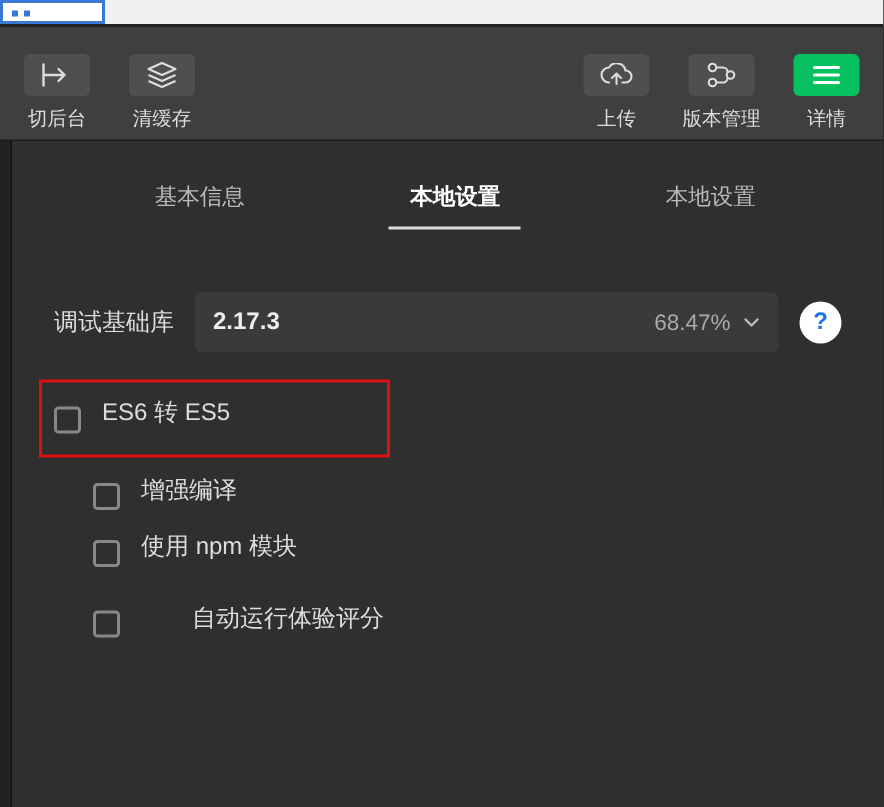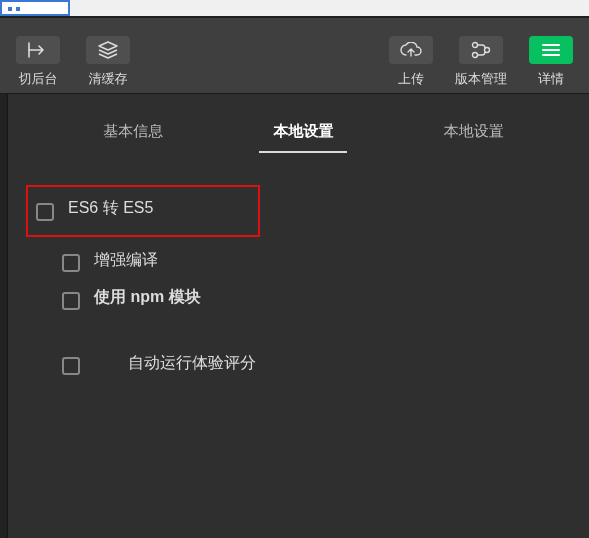--- a/index.html
+++ b/index.html
@@ -112,35 +112,48 @@
   <div class="panel">
 
     <div class="tabs">
       <div class="tab">基本信息</div>
       <div class="tab active">本地设置</div>
       <div class="tab">本地设置</div>
     </div>
 
     <div class="body">
 
+      <div class="row-base">
+        <div class="label">调试基础库</div>
+        <div class="version-select">
+          <span class="val">2.17.3</span>
+          <span class="pct">68.47%</span>
+          <span class="chev">
+            <svg width="12" height="12" viewBox="0 0 12 12">
+                <path d="M2 4l4 4 4-4" stroke="#bbb" stroke-width="1.6" fill="none" stroke-linecap="round" stroke-linejoin="round"></path>
+              </svg>
+          </span>
+        </div>
+        <div class="help">?</div>
+      </div>
 
       <div class="opts" style="position:relative;">
 
         <div class="hlbox" style="left:-10px; top:-10px; width:234px; height:52px;"></div>
 
         <div class="opt" id="opt-es6" style="margin-bottom:26px;">
           <span class="cb"></span>
           <span class="txt">ES6 转 ES5</span>
         </div>
 
         <div class="opt" style="margin-bottom:12px; padding-left:26px;">
           <span class="cb"></span>
           <span class="txt">增强编译</span>
         </div>
-        <div class="opt" style="margin-bottom:40px; padding-left:26px;font-weight:bold;">
+        <div class="opt" style="margin-bottom:22px; padding-left:26px;">
           <span class="cb"></span>
           <span class="txt">使用 npm 模块</span>
         </div>
 
         <div class="opt" style="margin-bottom:22px; padding-left:26px;gap:48px;">
           <span class="cb"></span>
           <span class="txt">自动运行体验评分</span>
         </div>
 
 

